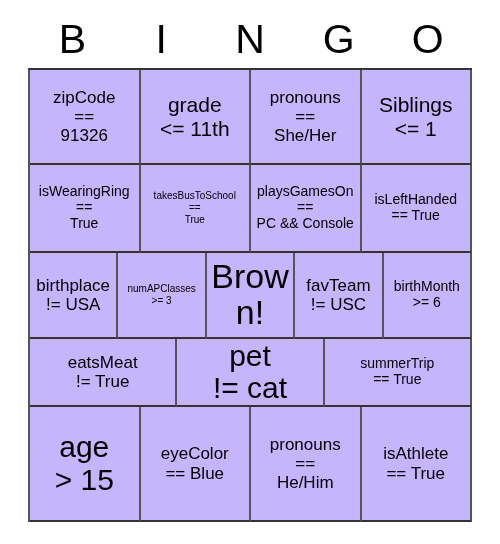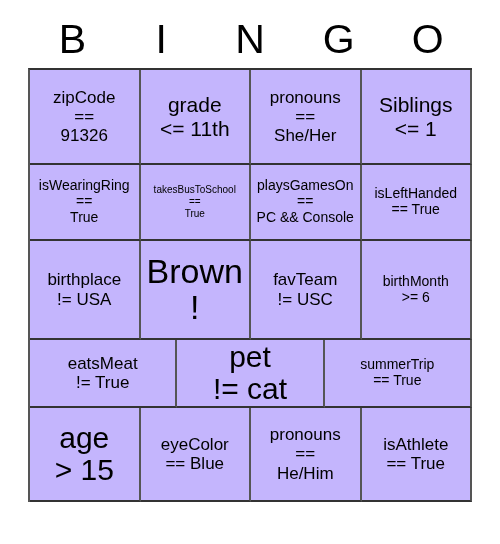--- a/index.html
+++ b/index.html
@@ -55,24 +55,24 @@
     border-bottom: 2px solid #333333;
     display: flex;
     align-items: center;
     justify-content: center;
     text-align: center;
     padding: 2px 2px;
     overflow: hidden;
     background: #c4b5fd;
   }
   .bingo-row.r1 .bingo-cell { height: 95px; }
-  .bingo-row.r2 .bingo-cell { height: 76px; }
-  .bingo-row.r3 .bingo-cell { height: 99px; }
+  .bingo-row.r2 .bingo-cell { height: 88px; }
+  .bingo-row.r3 .bingo-cell { height: 86px; }
   .bingo-row.r4 .bingo-cell { height: 68px; }
-  .bingo-row.r5 .bingo-cell { height: 94px; }
+  .bingo-row.r5 .bingo-cell { height: 115px; }
 
   .cell-text {
     display: block;
     width: 100%;
     line-height: 1.08;
     word-break: break-word;
     white-space: pre-line;
   }
   .sz-xs .cell-text { font-size: 10px; line-height: 1.18; }
   .sz-s  .cell-text { font-size: 14px;   line-height: 1.12; }
@@ -137,20 +137,24 @@
           <span class="cell-text">isLeftHanded
 == True</span>
         </div>
     </div>
 
     <div class="bingo-row r3">
       <div class="bingo-cell sz-m" id="c-2-0">
           <span class="cell-text">birthplace
 != USA</span>
         </div>
+      <div class="bingo-cell sz-xs" id="c-2-1">
+          <span class="cell-text">numAPClasses
+&gt;= 3</span>
+        </div>
       <div class="bingo-cell sz-free" id="c-2-2">
           <span class="cell-text">Brown!</span>
         </div>
       <div class="bingo-cell sz-m" id="c-2-3">
           <span class="cell-text">favTeam
 != USC</span>
         </div>
       <div class="bingo-cell sz-s" id="c-2-4">
           <span class="cell-text">birthMonth
 &gt;= 6</span>

